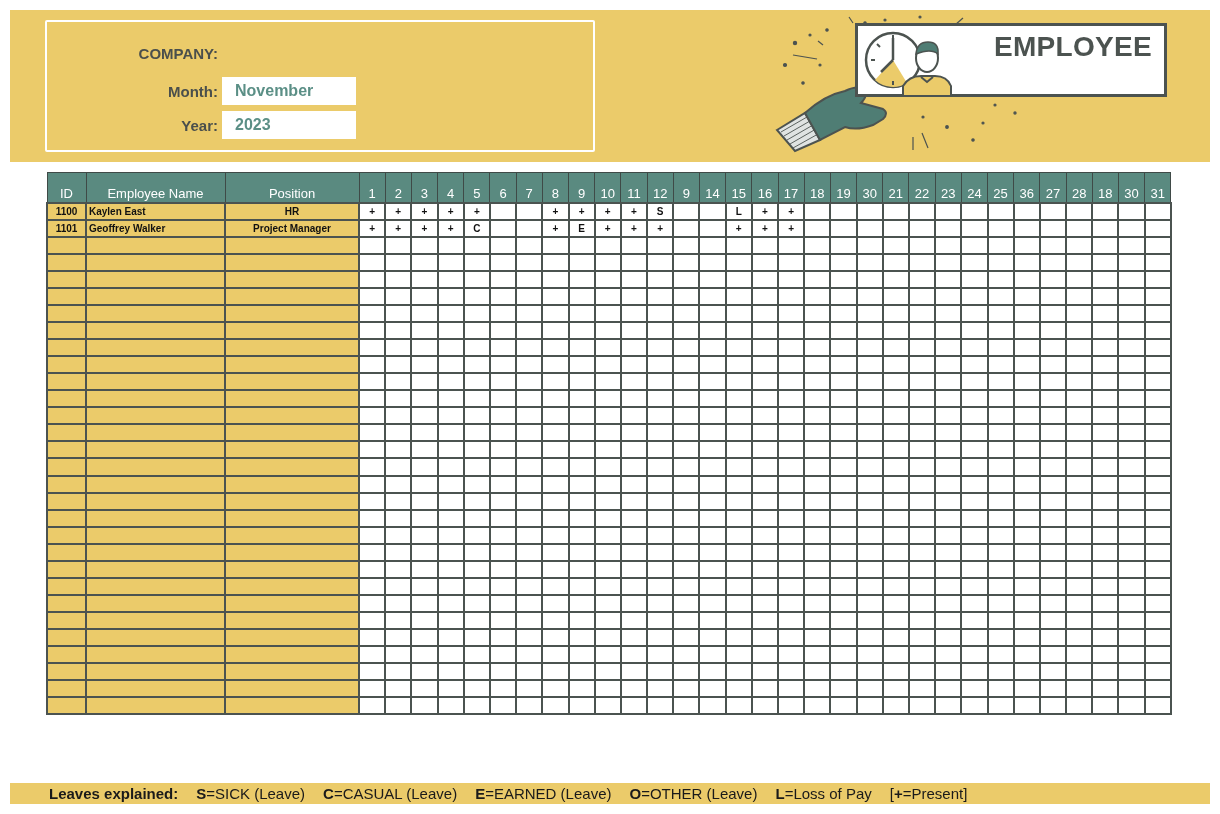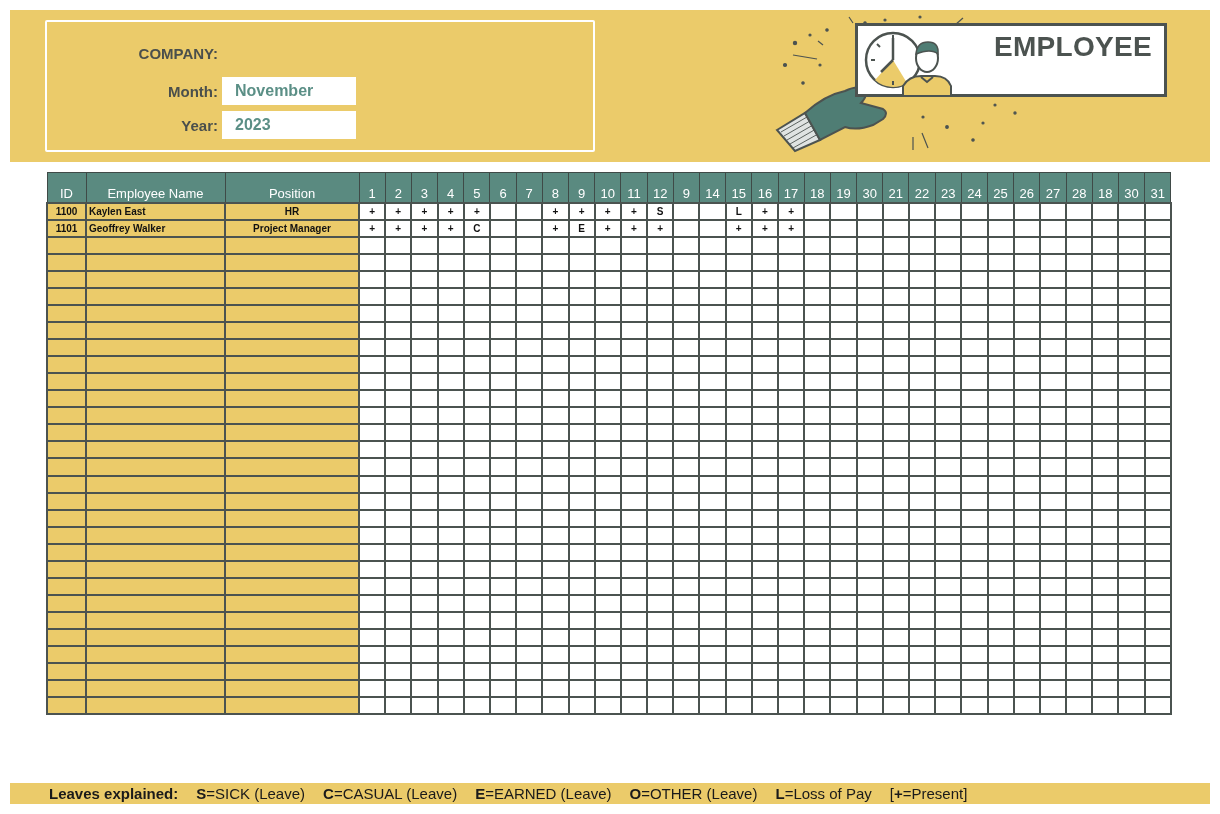--- a/index.html
+++ b/index.html
@@ -204,21 +204,21 @@
         <th>16</th>
         <th>17</th>
         <th>18</th>
         <th>19</th>
         <th>30</th>
         <th>21</th>
         <th>22</th>
         <th>23</th>
         <th>24</th>
         <th>25</th>
-        <th>26</th>
+        <th>36</th>
         <th>27</th>
         <th>28</th>
         <th>18</th>
         <th>30</th>
         <th>31</th>
       </tr>
   </thead>
   <tbody id="grid-body">
       <tr>
         <td class="meta" style="height: 15.0333px;">1100</td>

